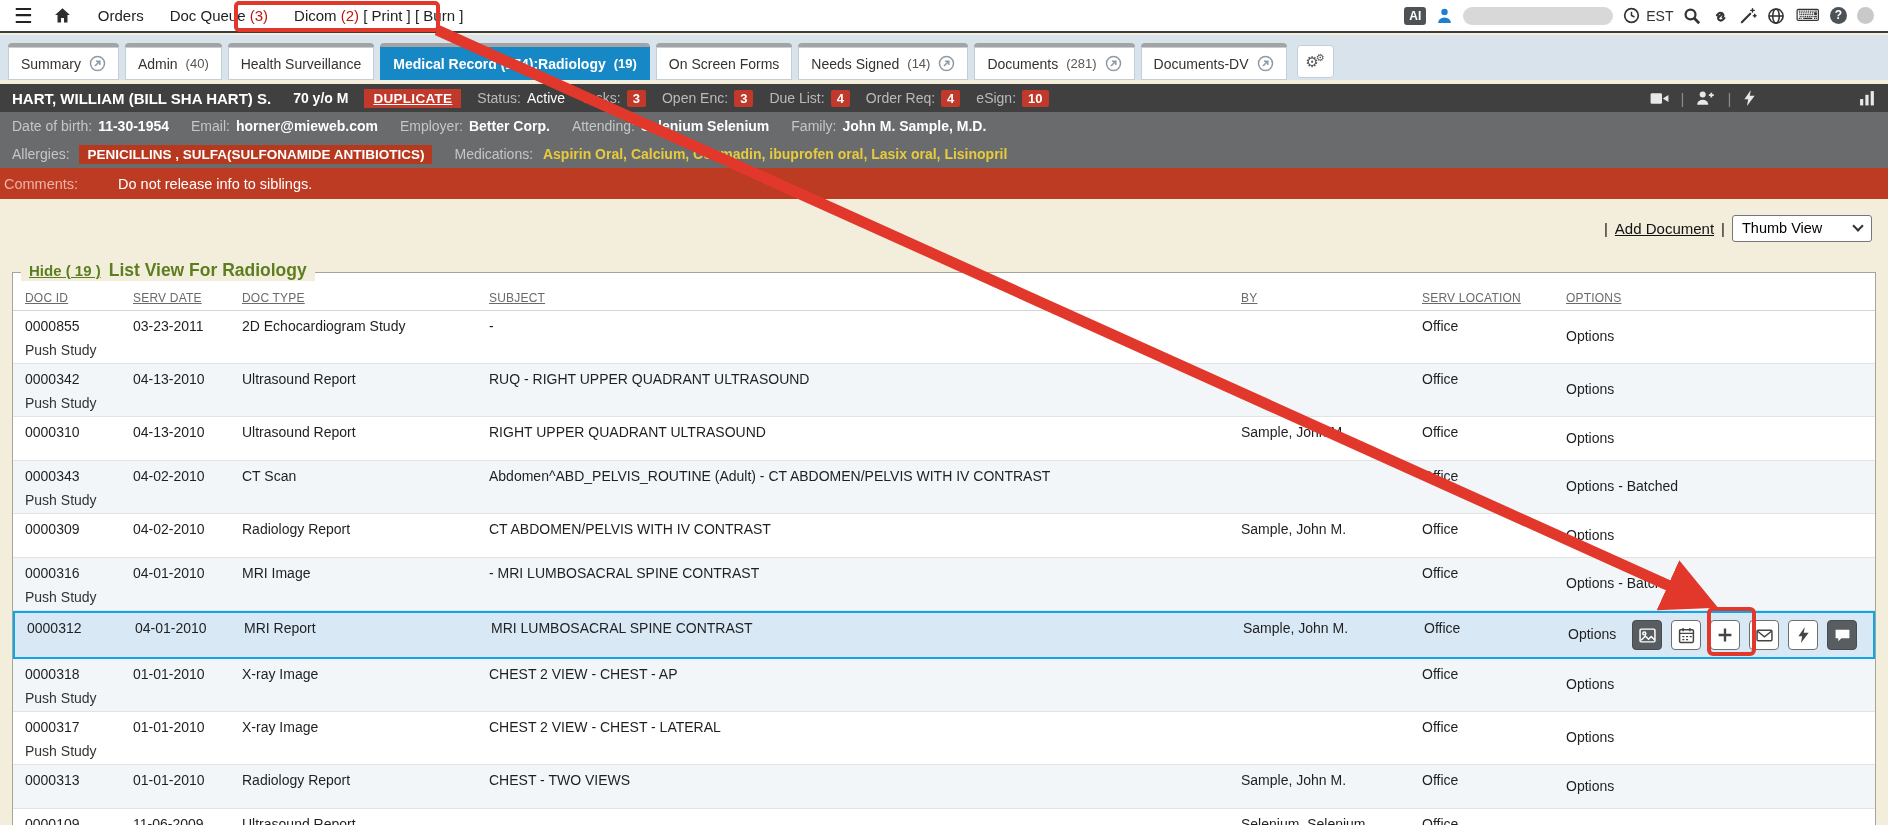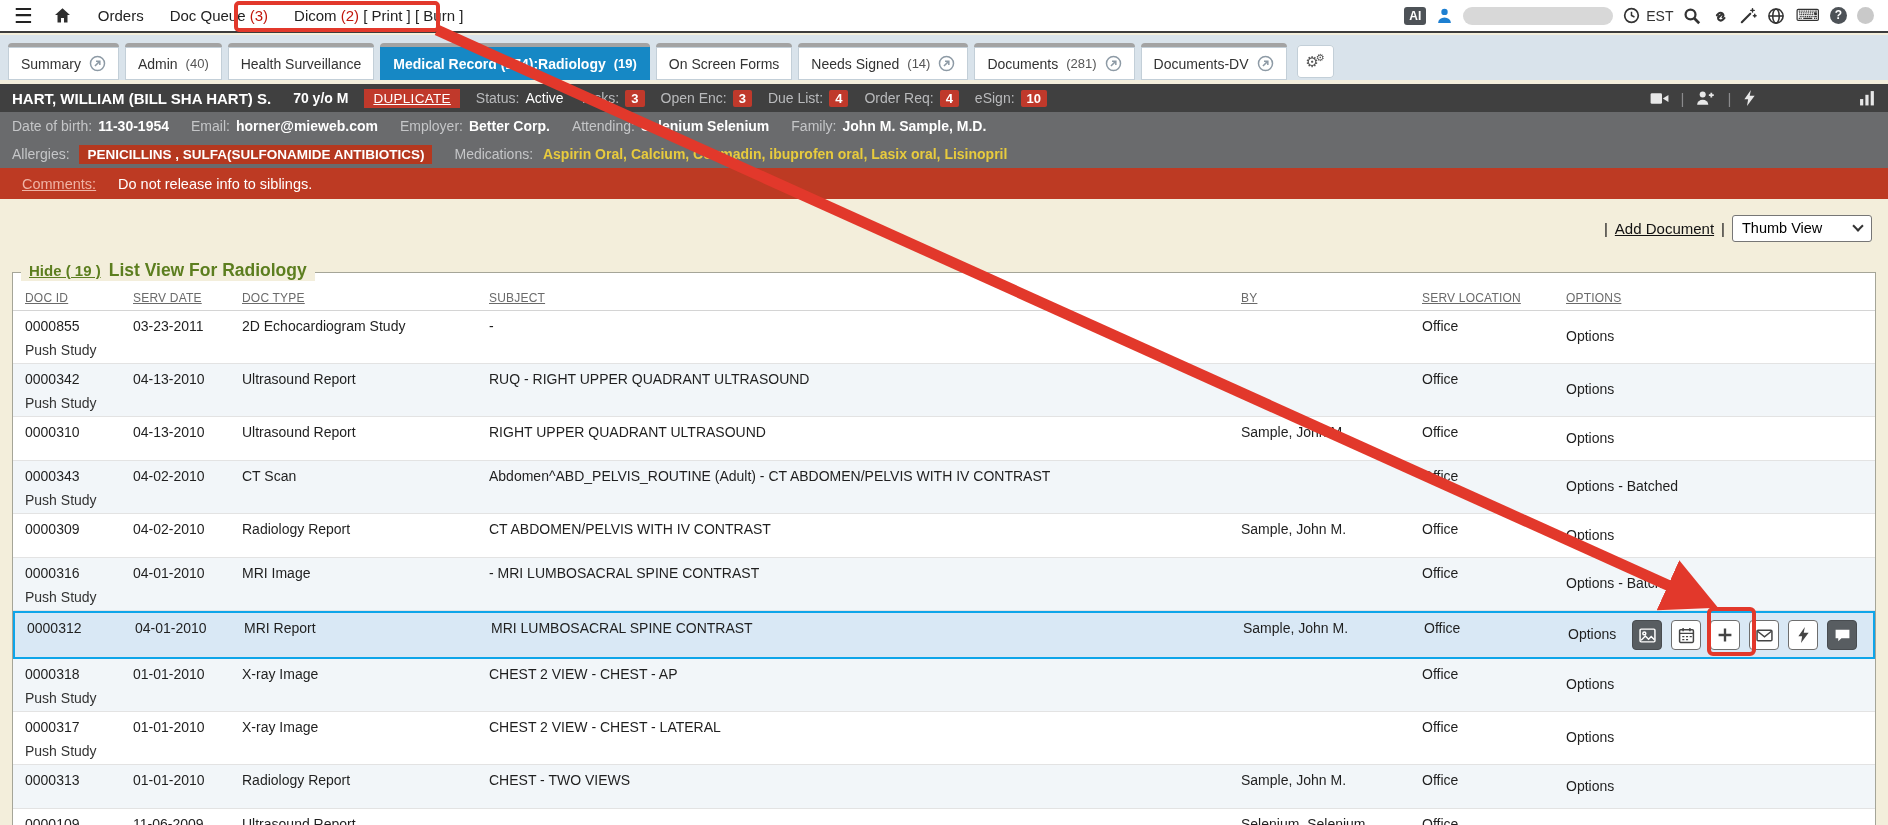--- a/index.html
+++ b/index.html
@@ -38,21 +38,21 @@
   .gear-btn { height:33px; background:#fff; border-radius:4px; box-shadow:0 0 0 1px #c3cfd8 inset;
     margin-left:4px; margin-bottom:2px; padding:0 9px; display:flex; align-items:center; cursor:pointer;
     color:#555; font-size:15px; }
   .gear-btn .g2 { font-size:10px; margin:-8px 0 0 -3px; }
 
   
   .banner { position:absolute; top:84px; left:0; width:1888px; height:28px; background:#404040;
     display:flex; align-items:center; padding:0 12px; gap:16px; color:#fff; font-size:14px; }
   .pt-name { font-weight:bold; font-size:15px; white-space:nowrap; }
   .age-sex { font-weight:bold; margin-left:6px; }
-  .dup-badge { background:#c0392b; color:#fff; font-weight:normal; text-decoration:underline;
+  .dup-badge { background:#c0392b; color:#fff; font-weight:bold; text-decoration:underline;
     padding:2px 9px; font-size:13.5px; letter-spacing:.3px; cursor:pointer; }
   .b-label { color:#b9babc; }
   .b-group { display:flex; align-items:center; gap:6px; white-space:nowrap; }
   .cnt-badge { background:#c0392b; color:#fff; font-weight:bold; font-size:13px; padding:1px 6px;
     border-radius:2px; cursor:pointer; }
   .banner-right { margin-left:auto; display:flex; align-items:center; gap:12px; color:#e8e8e8; }
   .b-sep { color:#8b8b8d; font-size:15px; }
   .pt-id { font-weight:normal; color:#fff; font-size:14px;margin-top:46px; }
 
   
@@ -60,21 +60,21 @@
     color:#fff; font-size:14px; }
   .d-line { height:28px; display:flex; align-items:center; padding:0 12px; gap:22px; white-space:nowrap; }
   .d-label { color:#c5c6c8; margin-right:6px; }
   .d-val { font-weight:bold; color:#fff; }
   .allergy-badge { background:#b5381f; color:#fff; font-weight:bold; padding:2px 8px; font-size:13.5px; }
   .meds { color:#e8cb3d; font-weight:bold; }
 
   
   .comments { position:absolute; top:168px; left:0; width:1888px; height:31px; background:#bd3a23;
     display:flex; align-items:center; font-size:14.5px; }
-  .c-label { color:#efb3a5; padding-left:22px; width:118px;text-decoration:underline; }
+  .c-label { color:#efb3a5; padding-left:4px; width:118px; }
   .c-val { color:#fff; }
 
   
   .content { position:absolute; top:199px; left:0; width:1888px; height:626px; background:#f3eedb; }
   .doc-toolbar { display:flex; justify-content:flex-end; align-items:center; gap:7px;
     padding:14px 16px 0 0; font-size:15px; color:#111; height:44px; }
   .add-doc { text-decoration:underline; color:#111; cursor:pointer; }
   .pipe { color:#111; }
   .view-select { width:140px; height:27px; background:#fff; border:1px solid #767676; border-radius:3px;
     display:flex; align-items:center; justify-content:space-between; padding:0 9px; font-size:14.5px;

